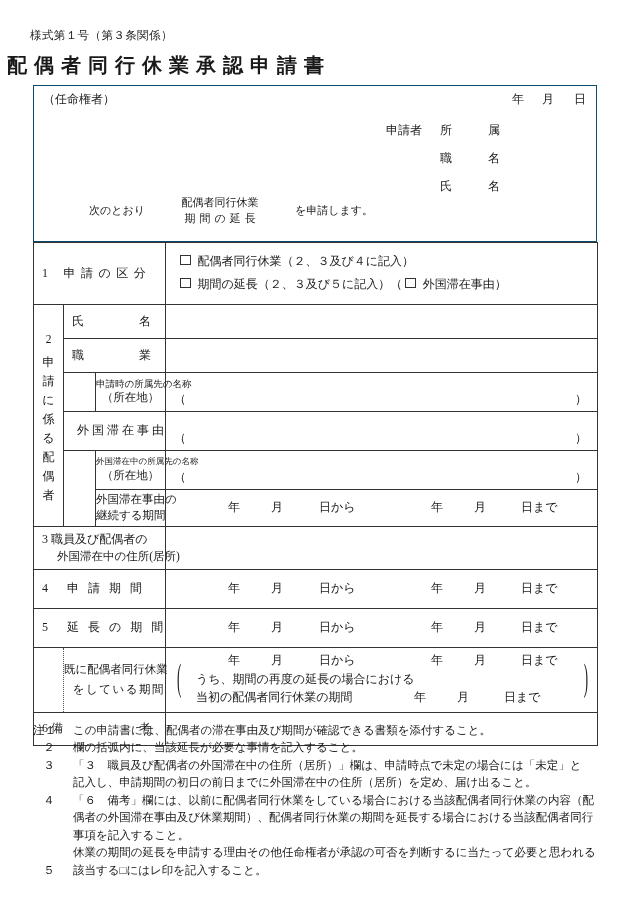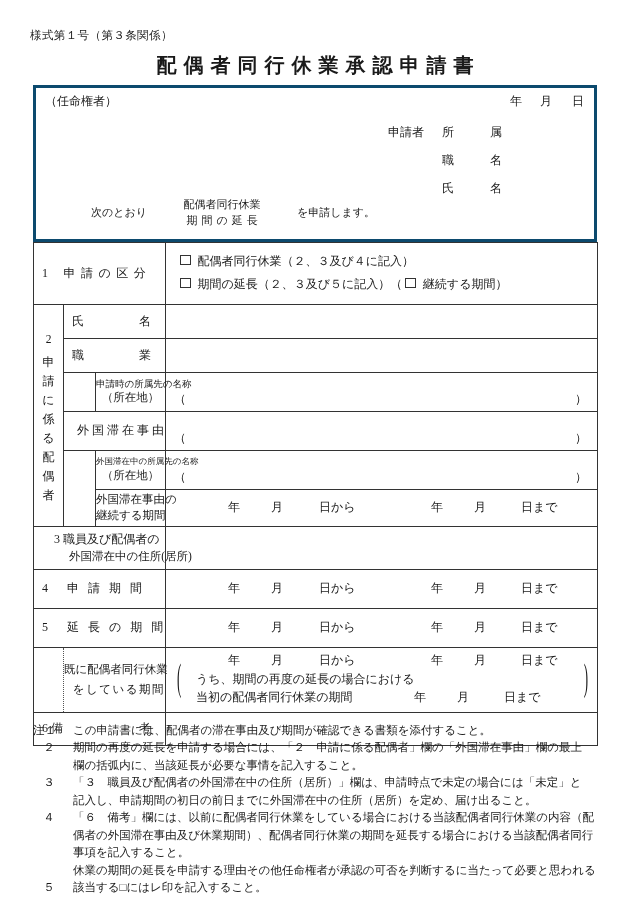--- a/index.html
+++ b/index.html
@@ -28,36 +28,36 @@
     top: 28px;
     font-size: 11.5px;
     letter-spacing: 0.4px;
     white-space: nowrap;
   }
   .doc-title {
     position: absolute;
     left: 0;
     right: 0;
     top: 52px;
-    text-align: center;
+    text-align: left;
     font-size: 20px;
     font-weight: bold;
     letter-spacing: 7px;
     text-indent: 7px;
     white-space: nowrap;
   }
 
   
   .top-box {
     position: absolute;
     left: 33px;
     top: 85px;
     width: 564px;
     height: 157px;
-    border: 3px solid #0c4a6e;
+    border: 1px solid #0c4a6e;
     box-sizing: border-box;
   }
   .addressee {
     position: absolute;
     left: 9px;
     top: 5px;
     font-size: 12px;
     white-space: nowrap;
   }
   .date-line {
@@ -225,21 +225,20 @@
   .dr-from { width: 112px; }
   .dr-y2 { width: 43px; }
   .dr-m2 { width: 47px; }
   .dr-to { }
 
   
   .lbl-2line {
     padding-left: 8px;
     line-height: 1.5;
     white-space: nowrap;
-    margin-left: 12px;
   }
   .lbl-2line .l1 { }
   .lbl-2line .l2 { padding-left: 15px; font-size: 11.5px; }
 
   
   .dotted-lbl {
     border-left: 1px dotted #555 !important;
     border-top: 1px dotted #555 !important;
     border-bottom: 1px dotted #555 !important;
     border-right: 1px solid #333 !important;
@@ -382,21 +381,21 @@
             <span class="lbl-num">1</span>
             <span class="lbl-txt">申請の区分</span>
           </div>
         </td>
         <td>
           <div class="chk-wrap">
             <div class="chk-line">
               <span class="box"></span><span>配偶者同行休業（２、３及び４に記入）</span>
             </div>
             <div class="chk-line">
-              <span class="box"></span><span>期間の延長（２、３及び５に記入）（</span><span class="box" style="margin-left:3px;"></span><span>継続する期間）</span>
+              <span class="box"></span><span>期間の延長（２、３及び５に記入）（</span><span class="box" style="margin-left:3px;"></span><span>外国滞在事由）</span>
             </div>
           </div>
         </td>
       </tr>
 
       <tr>
         <td class="vert-cell" rowspan="6">
           <div class="vert-inner">
             <span class="vnum">2</span>
             <span class="vgap"></span>
@@ -594,21 +593,20 @@
     <div class="note-item">
       <div class="note-marker">注１</div>
       <div class="note-body">
         <p class="nowrapline">この申請書には、配偶者の滞在事由及び期間が確認できる書類を添付すること。</p>
       </div>
     </div>
 
     <div class="note-item">
       <div class="note-marker num-only">２</div>
       <div class="note-body">
-        <p class="nowrapline">期間の再度の延長を申請する場合には、「２　申請に係る配偶者」欄の「外国滞在事由」欄の最上</p>
         <p class="nowrapline">欄の括弧内に、当該延長が必要な事情を記入すること。</p>
       </div>
     </div>
 
     <div class="note-item">
       <div class="note-marker num-only">３</div>
       <div class="note-body">
         <p class="nowrapline">「３　職員及び配偶者の外国滞在中の住所（居所）」欄は、申請時点で未定の場合には「未定」と</p>
         <p class="nowrapline">記入し、申請期間の初日の前日までに外国滞在中の住所（居所）を定め、届け出ること。</p>
       </div>

